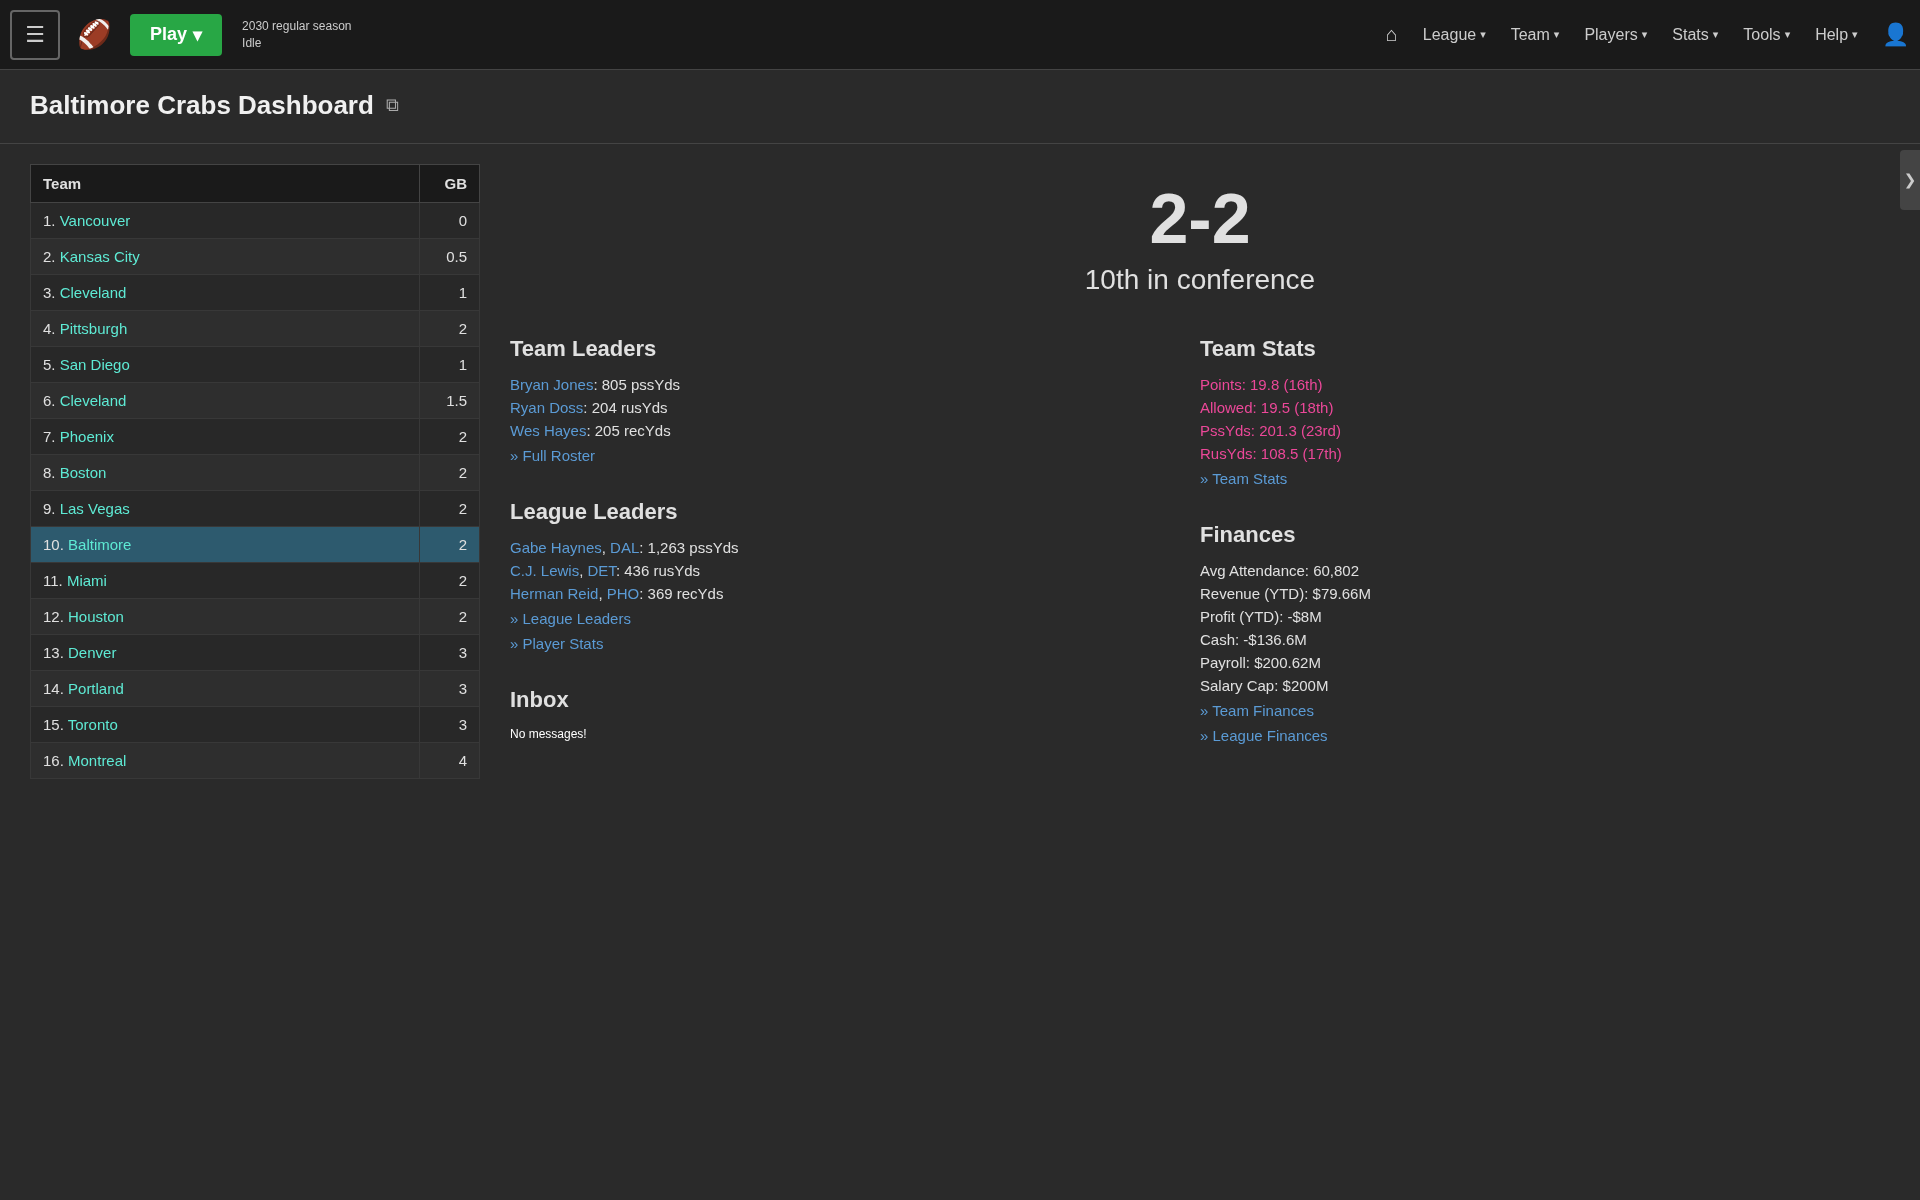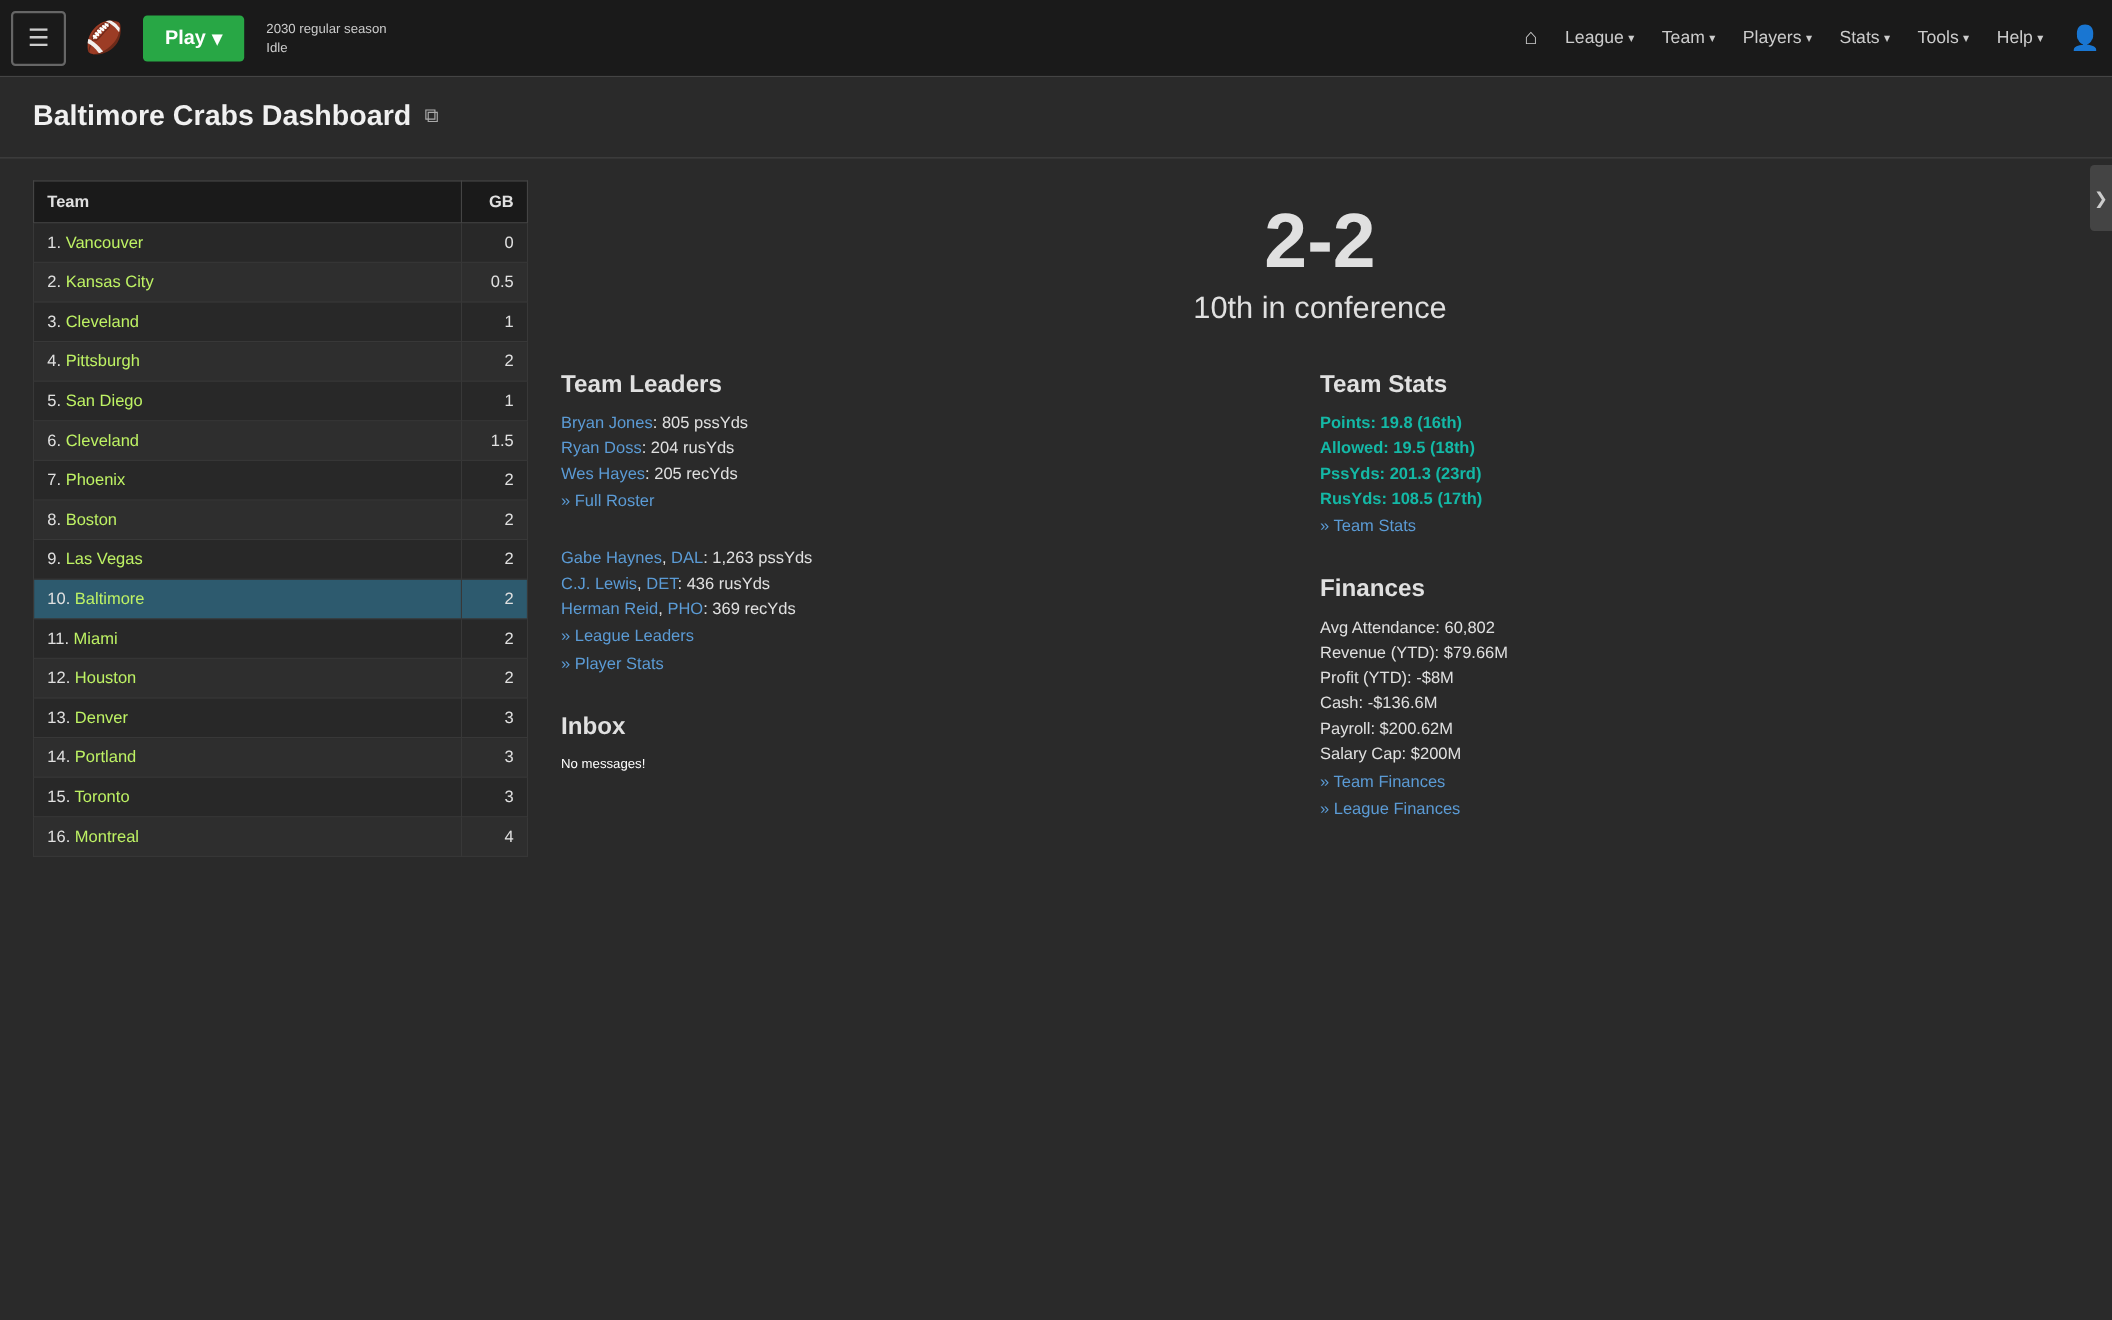--- a/index.html
+++ b/index.html
@@ -127,21 +127,21 @@
     .standings-table tr:nth-child(even) {
       background: #2e2e2e;
     }
     .standings-table tr:nth-child(odd) {
       background: #282828;
     }
     .standings-table tr.highlighted {
       background: #2d5a6e !important;
     }
     .team-link {
-      color: #bef264;
+      color: #5eead4;
       cursor: pointer;
       text-decoration: none;
     }
 
     
     .dashboard-panels {
       flex: 1;
     }
 
     
@@ -193,24 +193,23 @@
     }
     .link-item {
       color: #5b9bd5;
       cursor: pointer;
       display: block;
       margin-top: 8px;
       font-size: 15px;
     }
 
     .stats-line {
-      color: #14b8a6;
+      color: #ec4899;
       margin-bottom: 6px;
       font-size: 15px;
-      font-weight: bold;
     }
 
     .finances-line {
       color: #e0e0e0;
       margin-bottom: 6px;
       font-size: 15px;
     }
 
     .inbox-msg {
       color: #ffffff;
@@ -380,20 +379,21 @@
           <h2>Team Leaders</h2>
           <div id="team-leaders-list">
               <div class="leader-line"><a class="leader-name">Bryan Jones</a><span>: 805 pssYds</span></div>
               <div class="leader-line"><a class="leader-name">Ryan Doss</a><span>: 204 rusYds</span></div>
               <div class="leader-line"><a class="leader-name">Wes Hayes</a><span>: 205 recYds</span></div>
             </div>
           <a class="link-item">» Full Roster</a>
         </div>
 
         <div class="panel-section">
+          <h2>League Leaders</h2>
           <div id="league-leaders-list">
               <div class="leader-line"><a class="leader-name">Gabe Haynes</a>, <a class="league-leader-team">DAL</a><span>: 1,263 pssYds</span></div>
               <div class="leader-line"><a class="leader-name">C.J. Lewis</a>, <a class="league-leader-team">DET</a><span>: 436 rusYds</span></div>
               <div class="leader-line"><a class="leader-name">Herman Reid</a>, <a class="league-leader-team">PHO</a><span>: 369 recYds</span></div>
             </div>
           <a class="link-item">» League Leaders</a>
           <a class="link-item">» Player Stats</a>
         </div>
 
         <div class="panel-section">

